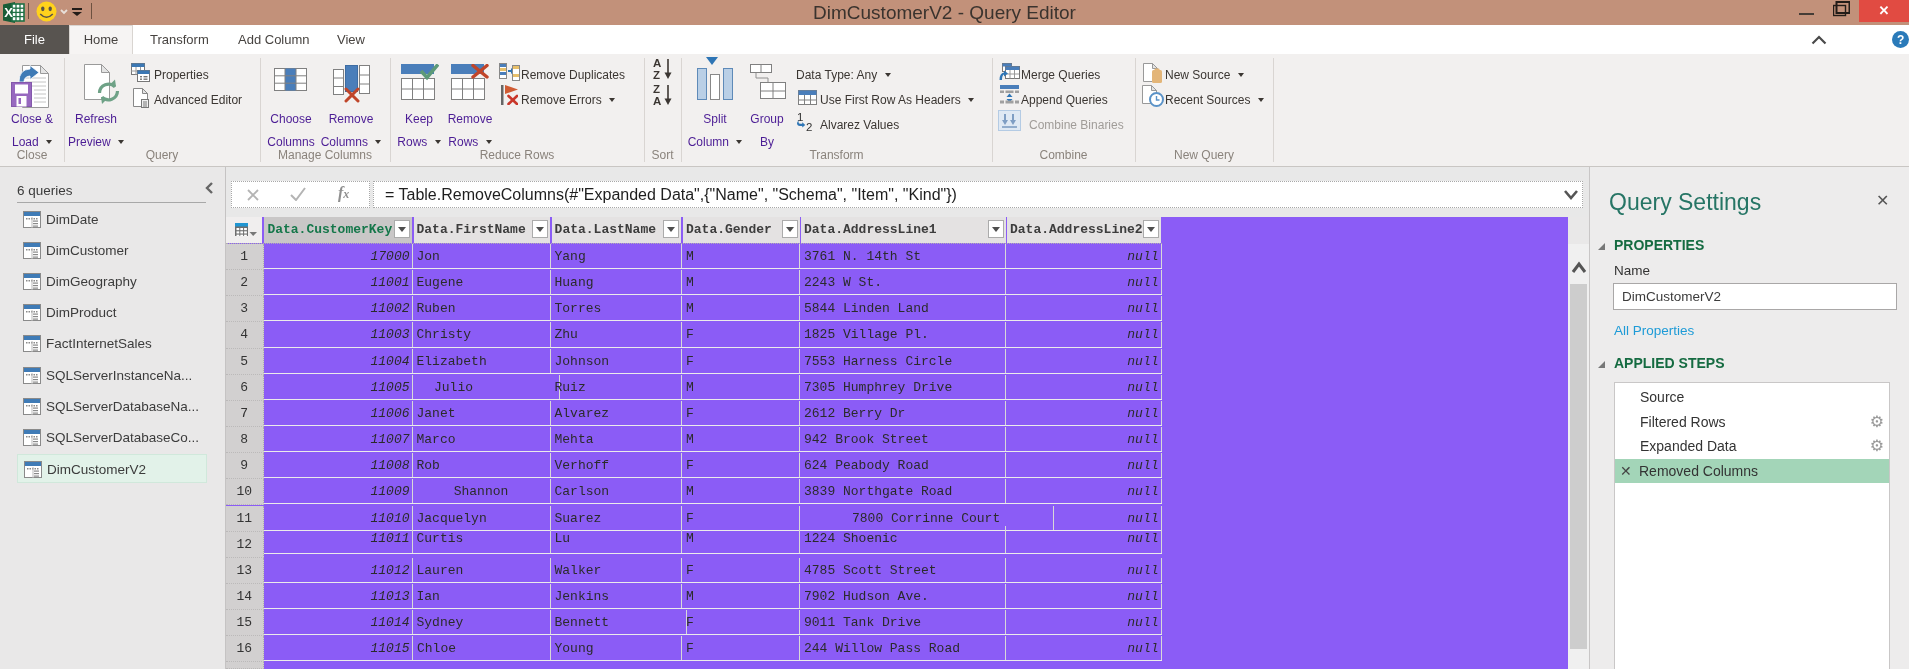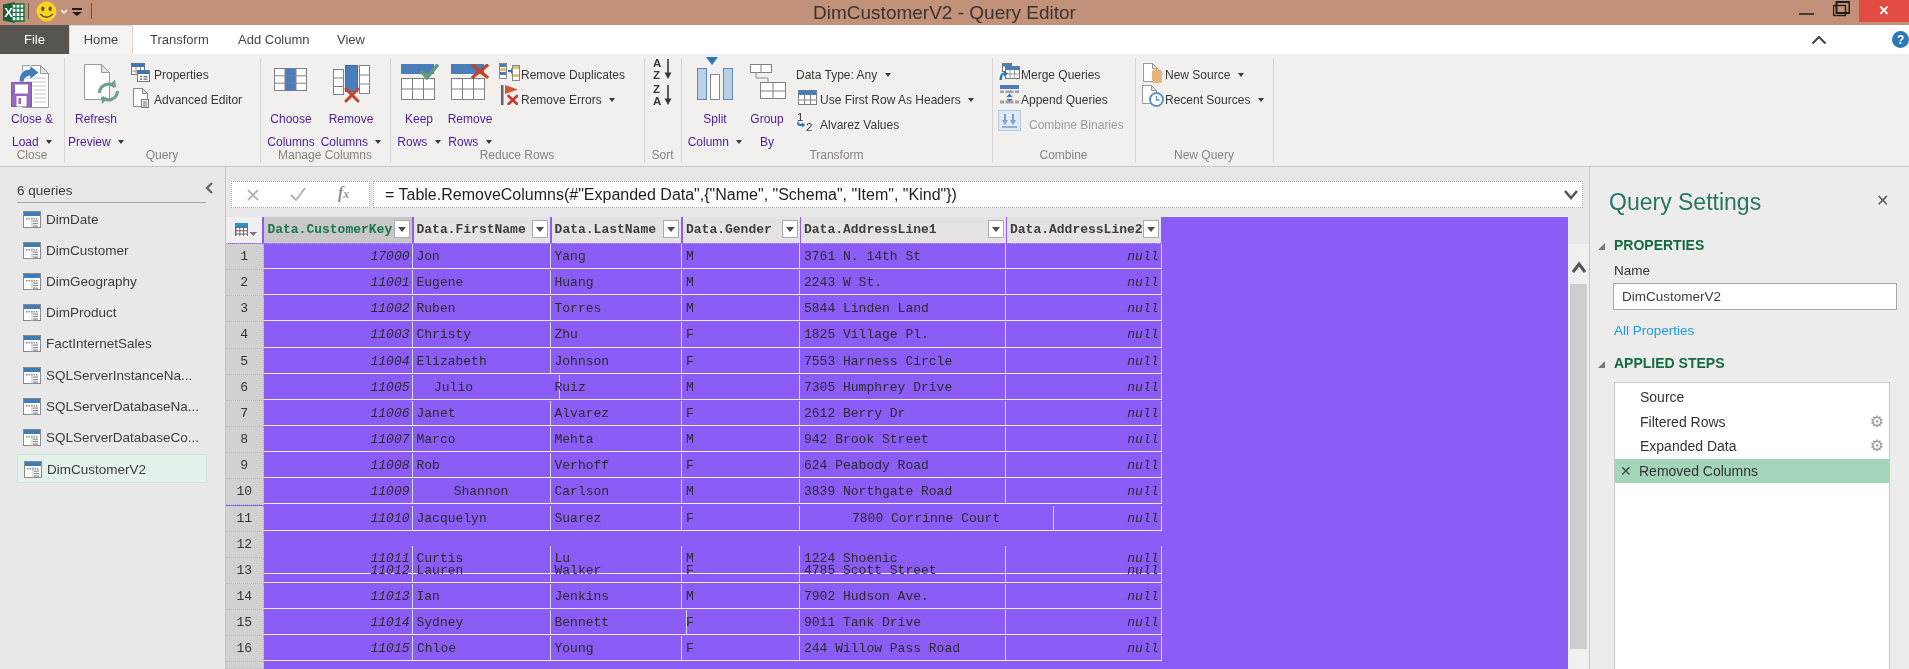--- a/index.html
+++ b/index.html
@@ -734,21 +734,21 @@
         <div class="abs rnum" style="top:288.5px;height:26.15px;line-height:26.15px;">11</div>
         <div class="abs drow" style="top:288.5px;height:25.15px;">
           <div class="dcell num" style="left:0;width:148.5px;">11010</div>
           <div class="dcell" style="left:148.5px;width:138px;">Jacquelyn</div>
           <div class="dcell" style="left:286.5px;width:131.5px;">Suarez</div>
           <div class="dcell" style="left:418px;width:118px;">F</div>
           <div class="dcell" style="left:536px;width:206px;margin-left:48px;">7800 Corrinne Court</div>
           <div class="dcell num" style="left:742px;width:155.5px;">null</div>
         </div>
         <div class="abs rnum" style="top:314.65px;height:26.15px;line-height:26.15px;">12</div>
-        <div class="abs drow" style="top:329px;height:28px;">
+        <div class="abs drow" style="top:309px;height:28px;">
           <div class="dcell num" style="left:0;width:148.5px;">11011</div>
           <div class="dcell" style="left:148.5px;width:138px;">Curtis</div>
           <div class="dcell" style="left:286.5px;width:131.5px;">Lu</div>
           <div class="dcell" style="left:418px;width:118px;">M</div>
           <div class="dcell" style="left:536px;width:206px;">1224 Shoenic</div>
           <div class="dcell num" style="left:742px;width:155.5px;">null</div>
         </div>
         <div class="abs rnum" style="top:340.79999999999995px;height:26.15px;line-height:26.15px;">13</div>
         <div class="abs drow" style="top:340.79999999999995px;height:25.15px;">
           <div class="dcell num" style="left:0;width:148.5px;">11012</div>

